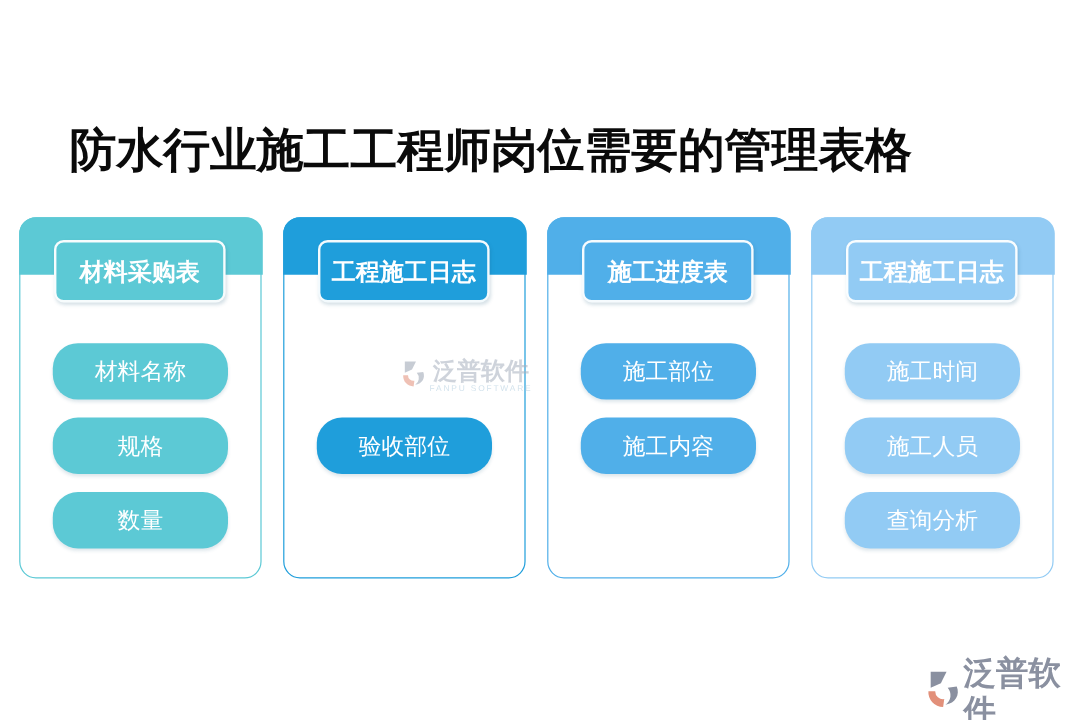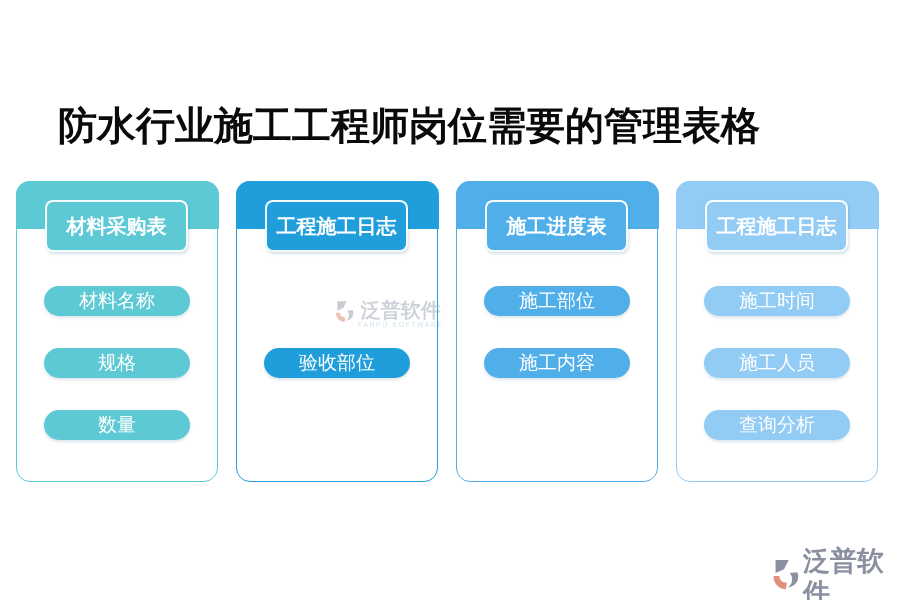--- a/index.html
+++ b/index.html
@@ -33,21 +33,21 @@
     position:absolute;top:18px;left:28px;width:143px;height:52px;
     background:var(--c);
     border:2px solid rgba(255,255,255,0.95);
     border-radius:8px;
     box-sizing:border-box;
     display:flex;align-items:center;justify-content:center;
     color:#ffffff;font-size:20px;font-weight:bold;
     box-shadow:1px 2px 3px rgba(30,90,120,0.18);
   }
   .pill{
-    position:absolute;left:27px;width:146px;height:30px;
+    position:absolute;left:27px;width:146px;height:47px;
     background:var(--c);
     border-radius:21px;
     display:flex;align-items:center;justify-content:center;
     color:#ffffff;font-size:19px;
     box-shadow:0 2px 3px rgba(30,90,120,0.15);
   }
   .p0{top:104px}
   .p1{top:166px}
   .p2{top:228px}
 

